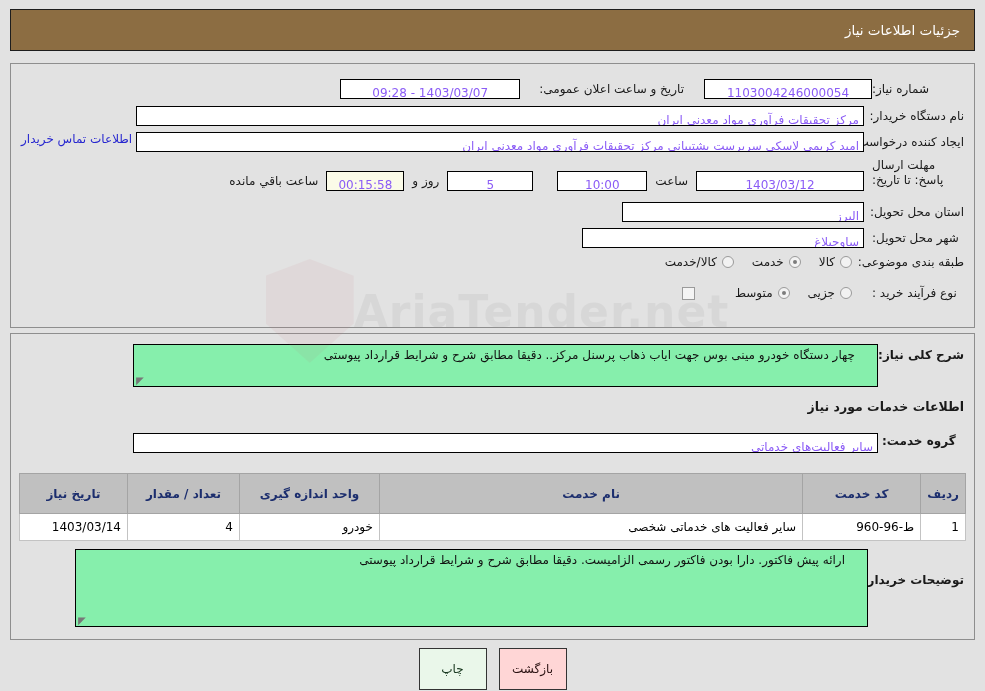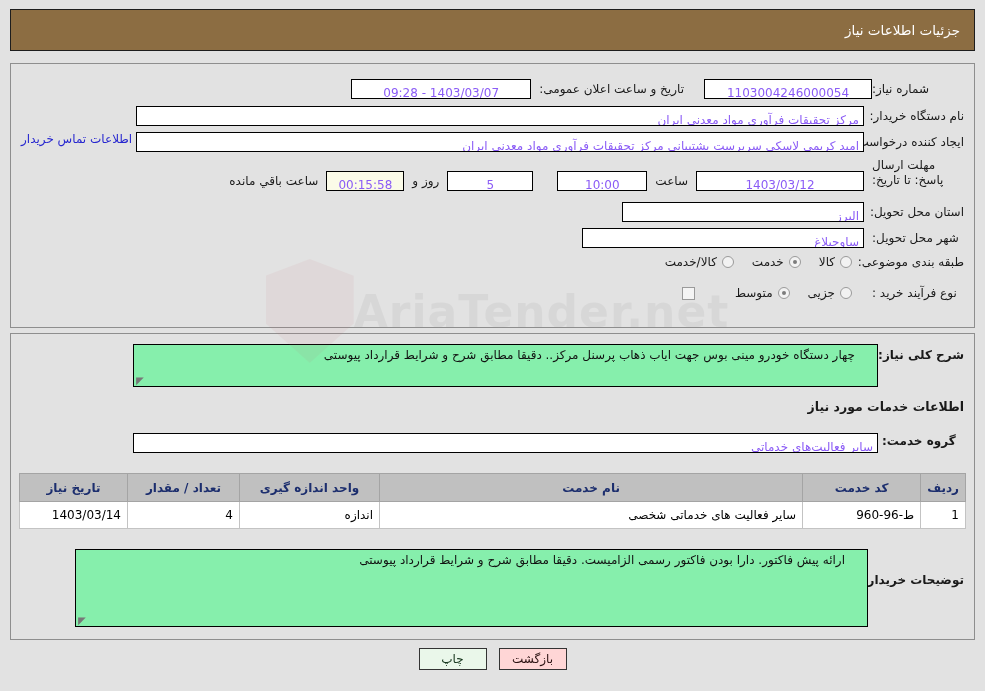--- a/index.html
+++ b/index.html
@@ -142,21 +142,21 @@
     border-collapse: collapse;
     width: calc(100% - 16px);
     background: #fff;
   }
   table.grid th {
     background: #c0c0c0;
     color: #1c2e6e;
     font-size: 12px;
     font-weight: bold;
     border: 1px solid #a4a4a4;
-    height: 28px;
+    height: 40px;
     padding: 0 6px;
     text-align: center;
     white-space: nowrap;
   }
   table.grid td {
     background: #ffffff;
     color: #000;
     font-size: 12px;
     border: 1px solid #c3c3c3;
     height: 27px;
@@ -169,21 +169,21 @@
   .btnbar {
     position: absolute;
     top: 648px; right: 0; left: 0;
     display: flex;
     justify-content: center;
     gap: 12px;
   }
   .btn {
     border: 1px solid #333;
     font-size: 12px;
-    padding: 3px 0;
+    padding: 13px 0;
     width: 68px;
     text-align: center;
     cursor: pointer;
     font-family: "DejaVu Sans", "Liberation Sans", sans-serif;
   }
   .btn-print  { background: #eaf7ea; color: #13331a; }
   .btn-back   { background: #ffd6d6; color: #2a1111; }
 
   
   .wm {
@@ -222,21 +222,21 @@
     <span class="header-title">جزئیات اطلاعات نیاز</span>
   </div>
 
   <div class="panel" id="panel-top">
 
     <div class="row" style="top:15px; right:10px;">
       <span class="lbl" style="width:92px;">شماره نیاز:</span>
       <span class="fld" style="width:168px; margin-right:0;">1103004246000054</span>
     </div>
     <div class="row" style="top:15px; right:290px;">
-      <span class="lbl" style="margin-left:8px;">تاریخ و ساعت اعلان عمومی:</span>
+      <span class="lbl" style="margin-left:19px;">تاریخ و ساعت اعلان عمومی:</span>
       <span class="fld" style="width:180px;">1403/03/07 - 09:28</span>
     </div>
 
     <div class="row" style="top:42px; right:10px; left:125px;">
       <span class="lbl" style="width:92px;">نام دستگاه خریدار:</span>
       <span class="fld rt" style="flex:1; margin-right:8px;">مرکز تحقیقات فرآوری مواد معدنی ایران</span>
     </div>
 
     <div class="row" style="top:68px; right:10px; left:125px;">
       <span class="lbl" style="width:92px;">ایجاد کننده درخواست:</span>
@@ -329,21 +329,21 @@
           <th style="width:140px;">واحد اندازه گیری</th>
           <th style="width:112px;">تعداد / مقدار</th>
           <th style="width:108px;">تاریخ نیاز</th>
         </tr>
       </thead>
       <tbody>
         <tr>
           <td>1</td>
           <td>ط-96-960</td>
           <td>سایر فعالیت های خدماتی شخصی</td>
-          <td>اندازه</td>
+          <td>خودرو</td>
           <td>4</td>
           <td>1403/03/14</td>
         </tr>
       </tbody>
     </table>
   </div>
 
   <div class="panel" id="panel-notes">
     <div class="row" style="top:32px; right:10px;">
       <span class="lbl lbl-b" style="width:92px;">توضیحات خریدار:</span>

